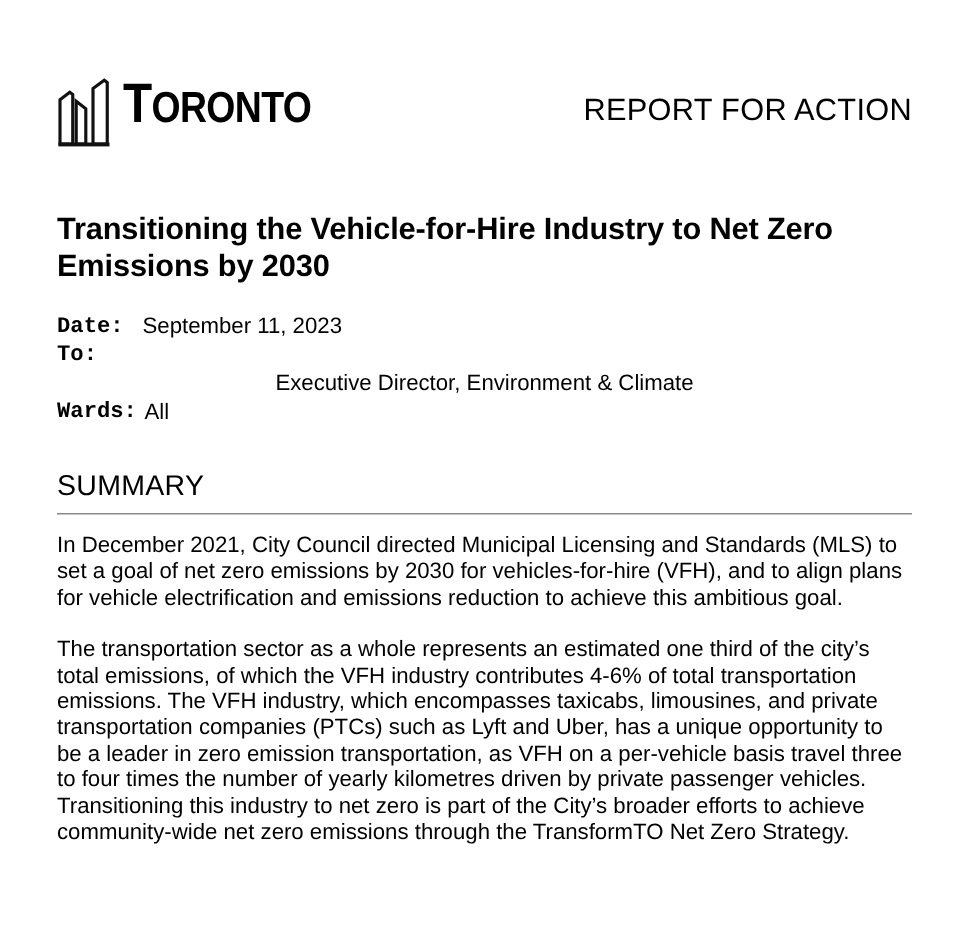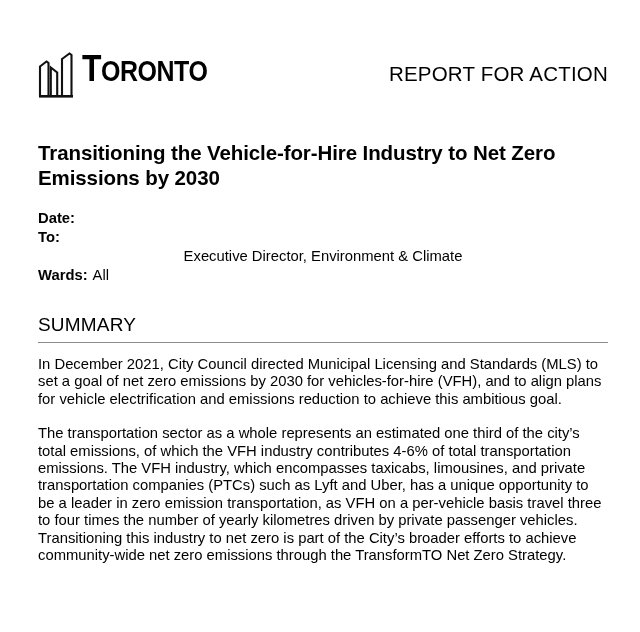--- a/index.html
+++ b/index.html
@@ -88,20 +88,21 @@
   .meta-row {
     display: flex;
     align-items: flex-start;
   }
   .meta-label {
     font-weight: bold;
     flex: 0 0 auto;
     min-width: 52px;
     padding-right: 5px;
     white-space: nowrap;
+    font-family: Liberation Mono, monospace;
   }
   .meta-value {
     flex: 1 1 auto;
   }
   .meta-row.tight .meta-label {
     min-width: 0;
   }
   .meta-cont {
     padding-left: 0;
     text-align: center;
@@ -159,20 +160,21 @@
     </div>
 
     <div class="report-for-action">REPORT FOR ACTION</div>
   </div>
 
   <h1 class="doc-title">Transitioning the Vehicle-for-Hire Industry to Net Zero Emissions by 2030</h1>
 
   <div class="meta">
     <div class="meta-row">
       <span class="meta-label">Date:</span>
+      <span class="meta-value">September 11, 2023</span>
     </div>
     <div class="meta-row">
       <span class="meta-label">To:</span>
     </div>
     <div class="meta-cont">Executive Director, Environment &amp; Climate</div>
     <div class="meta-row tight">
       <span class="meta-label">Wards:</span>
       <span class="meta-value">All</span>
     </div>
   </div>

